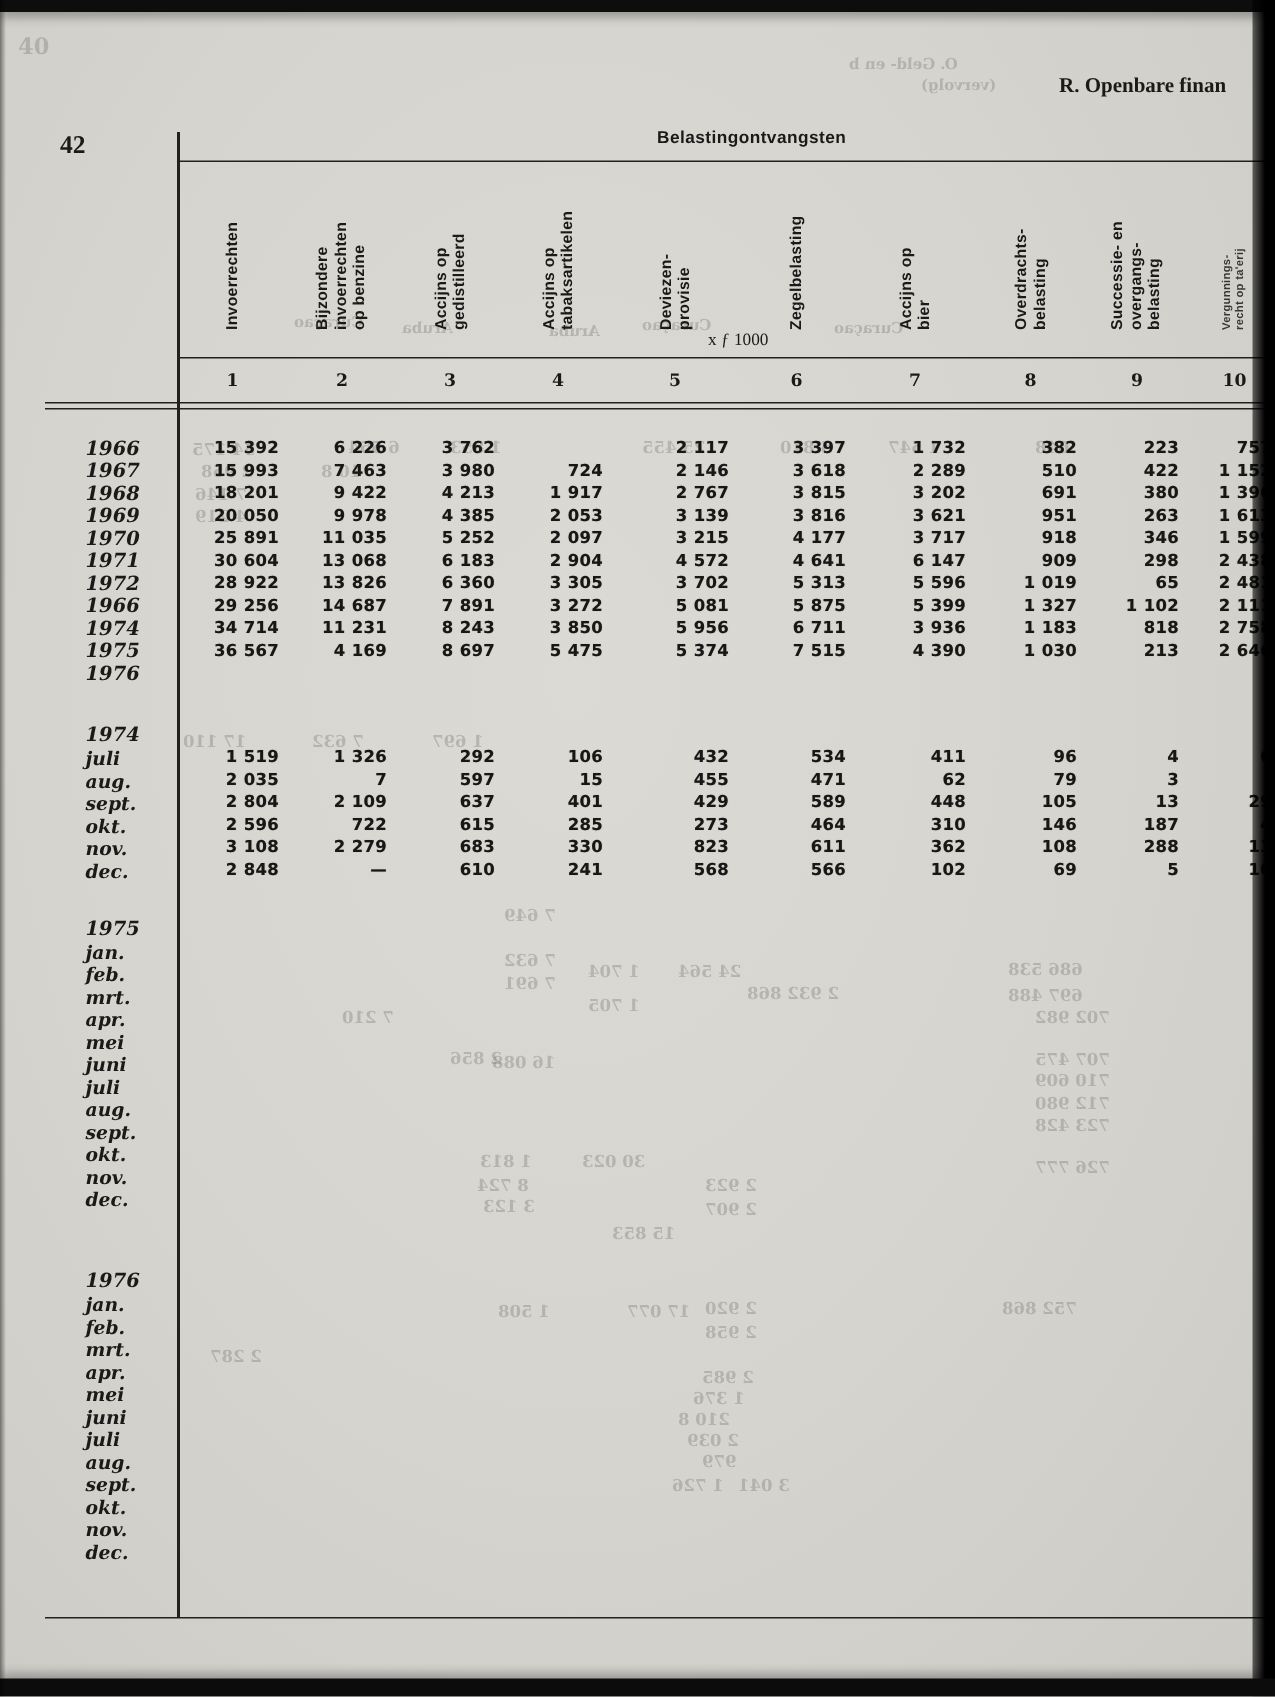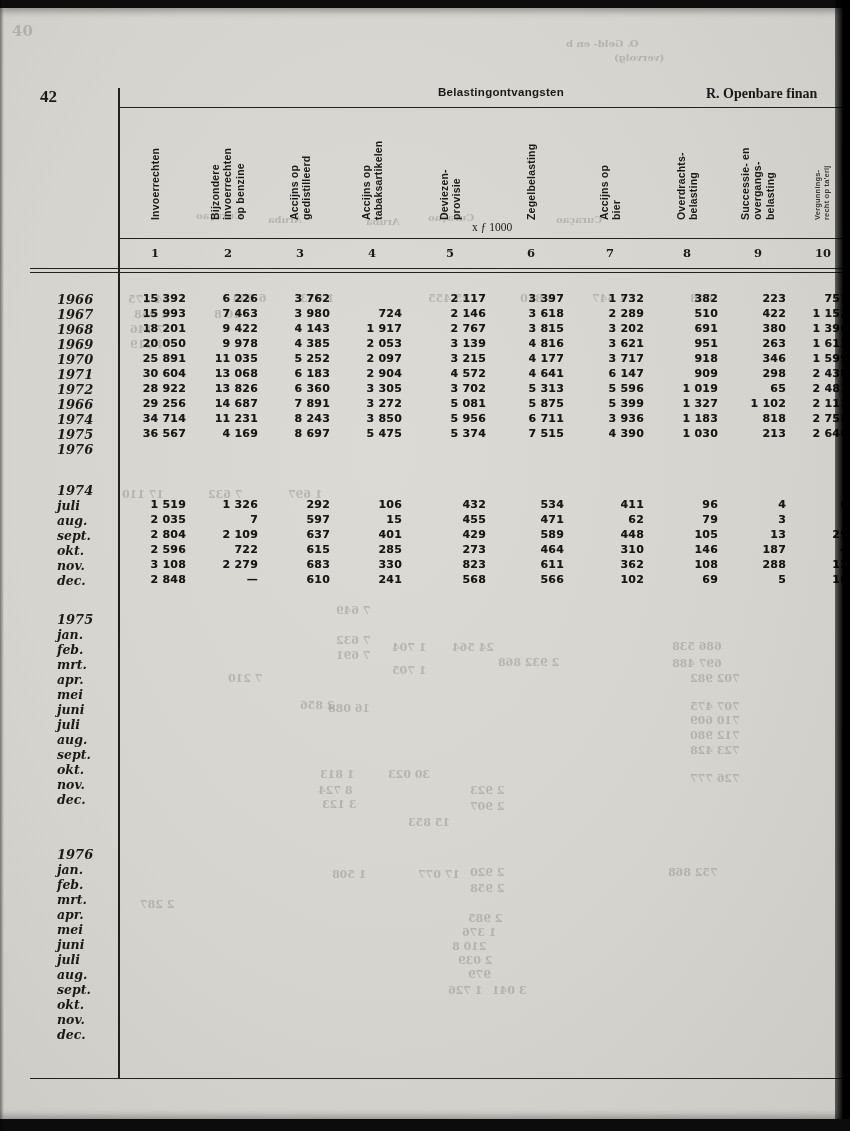--- a/index.html
+++ b/index.html
@@ -25,21 +25,21 @@
     position:absolute;
     font-family:"DejaVu Serif",serif;
     font-weight:700;
     color:#706f68;
     opacity:.33;
     white-space:nowrap;
   }
   .ghost.mir{transform:scaleX(-1);}
 
   .pagenum{position:absolute;left:40px;top:46px;font:700 17px "Liberation Serif",serif;z-index:2;margin-top:41px;}
-  .chapter{position:absolute;left:706px;top:50px;font:700 14px "Liberation Serif",serif;white-space:nowrap;z-index:2;margin-top:36px;}
+  .chapter{position:absolute;left:706px;top:50px;font:700 14px "Liberation Serif",serif;white-space:nowrap;z-index:2;}
 
   .tbl-title{position:absolute;left:438px;top:86px;font:700 11.5px "Liberation Sans",sans-serif;letter-spacing:.3px;z-index:2;}
   .unit{position:absolute;left:472px;top:221px;font:400 11.5px "Liberation Serif",serif;z-index:2;}
 
   .line{position:absolute;background:#22211f;height:1.4px;z-index:3;}
   .line-a{left:118px;top:107px;width:728px;}
   .line-b{left:118px;top:238px;width:728px;}
   .line-c1{left:30px;top:268px;width:816px;}
   .line-c2{left:30px;top:271.5px;width:816px;}
   .line-bottom{left:30px;top:1078px;width:816px;}
@@ -266,37 +266,37 @@
           <div class="vcell cw5">3 618</div>
           <div class="vcell cw6">2 289</div>
           <div class="vcell cw7">510</div>
           <div class="vcell cw8">422</div>
           <div class="vcell cw9">1 152</div>
         </div>
         <div class="trow">
           <div class="rlabel">1968</div>
           <div class="vcell cw0">18 201</div>
           <div class="vcell cw1">9 422</div>
-          <div class="vcell cw2">4 143</div>
+          <div class="vcell cw2">4 213</div>
           <div class="vcell cw3">1 917</div>
           <div class="vcell cw4">2 767</div>
           <div class="vcell cw5">3 815</div>
           <div class="vcell cw6">3 202</div>
           <div class="vcell cw7">691</div>
           <div class="vcell cw8">380</div>
           <div class="vcell cw9">1 396</div>
         </div>
         <div class="trow">
           <div class="rlabel">1969</div>
           <div class="vcell cw0">20 050</div>
           <div class="vcell cw1">9 978</div>
           <div class="vcell cw2">4 385</div>
           <div class="vcell cw3">2 053</div>
           <div class="vcell cw4">3 139</div>
-          <div class="vcell cw5">4 816</div>
+          <div class="vcell cw5">3 816</div>
           <div class="vcell cw6">3 621</div>
           <div class="vcell cw7">951</div>
           <div class="vcell cw8">263</div>
           <div class="vcell cw9">1 613</div>
         </div>
         <div class="trow">
           <div class="rlabel">1970</div>
           <div class="vcell cw0">25 891</div>
           <div class="vcell cw1">11 035</div>
           <div class="vcell cw2">5 252</div>

